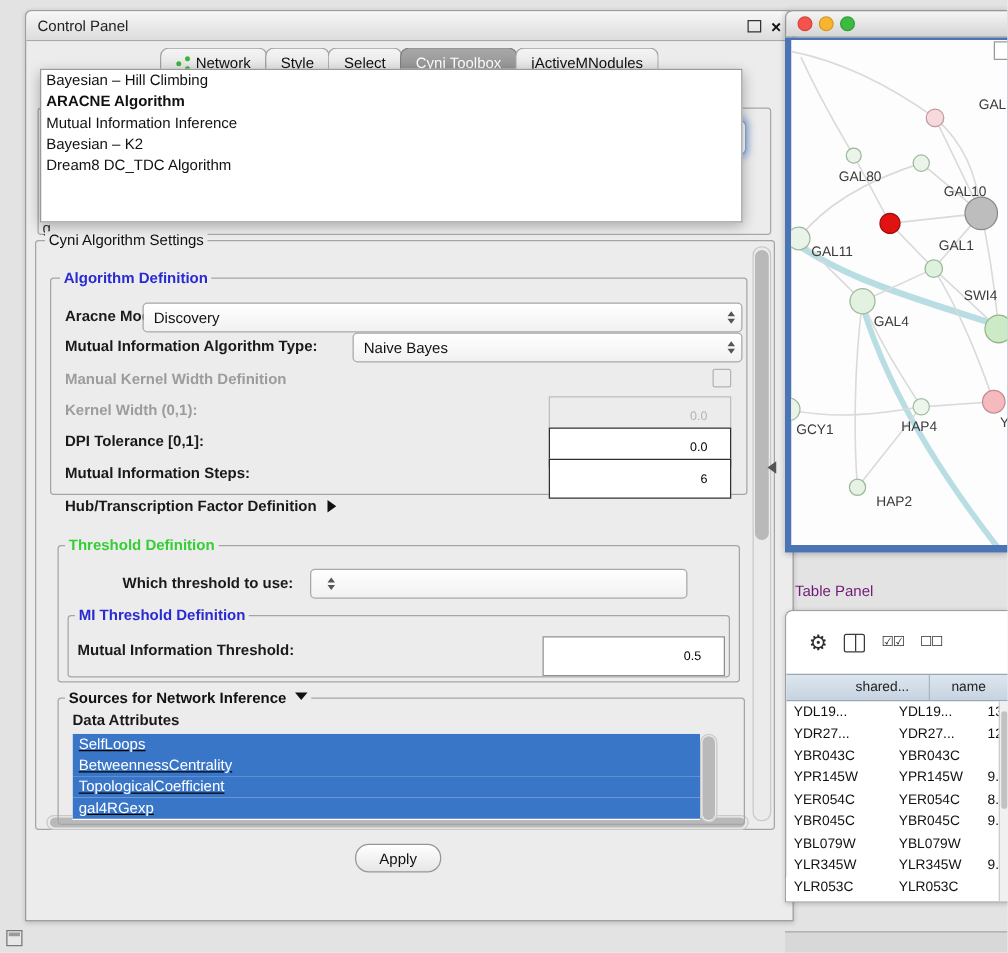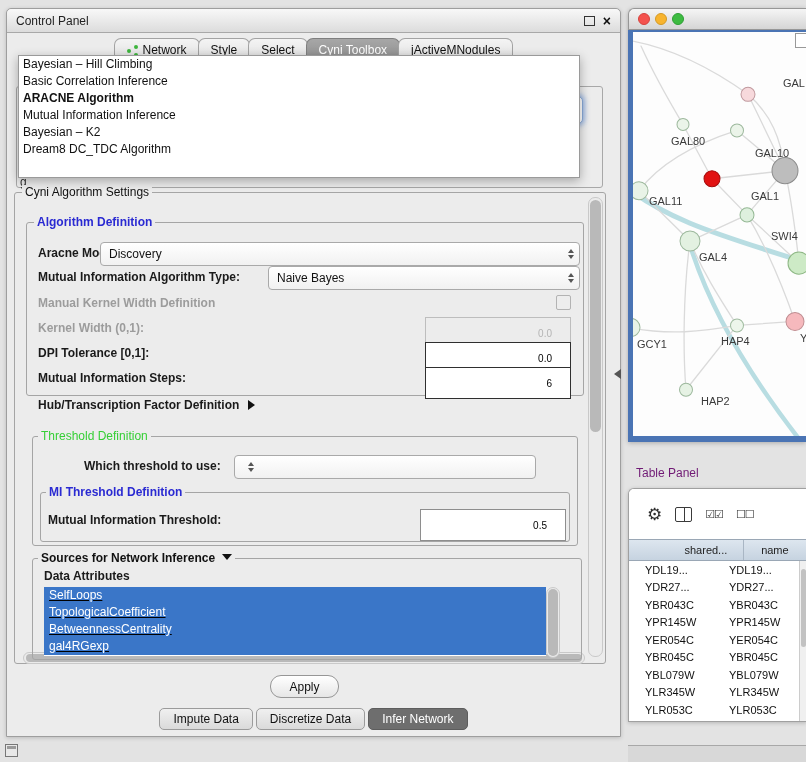--- a/index.html
+++ b/index.html
@@ -1,20 +1,20 @@
 <!DOCTYPE html>
 <html><head>
 <meta charset="utf-8">
 <style>
   html,body{margin:0;padding:0;}
   body{width:806px;height:762px;position:relative;background:#e3e3e3;
        font-family:"Liberation Sans",sans-serif;overflow:hidden;-webkit-font-smoothing:antialiased;}
 
   
-  #control-panel{position:absolute;left:6px;top:8px;width:613px;height:727px;background:#ececec;
+  #control-panel{position:absolute;left:20px;top:8px;width:613px;height:727px;background:#ececec;
     border:1px solid #9e9e9e;border-radius:5px 5px 0 0;box-shadow:0 1px 4px rgba(0,0,0,.18);}
   .titlebar{height:23px;background:linear-gradient(#f8f8f8,#dcdcdc);border-bottom:1px solid #a8a8a8;
     border-radius:5px 5px 0 0;display:flex;align-items:center;padding:0 9px;}
   .titlebar .title{font-size:12px;color:#222;}
   .win-btns{margin-left:auto;display:flex;align-items:center;gap:8px;}
   .float-icon{width:9px;height:8px;border:1px solid #333;display:inline-block;}
   .close-icon{font-size:14px;font-weight:bold;line-height:1;color:#111;cursor:default;}
 
   .top-tabs{position:absolute;left:0;right:0;top:27px;height:25px;display:flex;justify-content:center;align-items:flex-end;}
   .tab{font-size:12px;height:22px;display:flex;align-items:center;gap:5px;padding:0 12px;color:#111;
@@ -36,21 +36,21 @@
   .algo-popup{position:absolute;left:11px;top:46px;width:560px;height:121px;background:#fff;
     border:1px solid #9a9a9a;box-shadow:0 3px 10px rgba(0,0,0,.3);z-index:50;font-size:12px;}
   .popup-header{text-align:center;color:#b8b8b8;height:17px;line-height:17px;}
   .popup-item{height:17px;line-height:17px;padding-left:4px;color:#111;white-space:nowrap;}
   .popup-item.selected{font-weight:bold;}
 
   
   .groupbox{position:absolute;border:1px solid #a5a5a5;border-radius:3px;background:transparent;}
   .grouptitle{position:absolute;font-size:12px;background:#ececec;padding:0 3px;white-space:nowrap;color:#111;}
   .grouptitle.blue{color:#2a2ad2;font-weight:bold;}
-  .grouptitle.green{color:#35cf35;font-weight:normal;}
+  .grouptitle.green{color:#35cf35;font-weight:bold;}
   .lbl{position:absolute;font-size:12px;font-weight:bold;color:#1a1a1a;white-space:nowrap;}
   .lbl.disabled{color:#9c9c9c;}
   .hub-lbl::after{content:"";display:inline-block;margin-left:9px;vertical-align:-1px;
     border-top:5px solid transparent;border-bottom:5px solid transparent;border-left:7px solid #111;}
   .src-title{position:absolute;font-size:12px;font-weight:bold;background:#ececec;padding:0 3px;color:#111;white-space:nowrap;}
   .src-title::after{content:"";display:inline-block;margin-left:7px;vertical-align:2px;
     border-left:5px solid transparent;border-right:5px solid transparent;border-top:6px solid #111;}
 
   .combo{position:absolute;height:22px;background:linear-gradient(#ffffff,#f1f1f1);border:1px solid #a9a9a9;
     border-radius:4px;display:flex;align-items:center;font-size:12px;padding-left:8px;color:#111;}
@@ -107,21 +107,21 @@
   .gear{font-size:17px;color:#2e2e2e;line-height:1;}
   .cols-icon{width:15px;height:13px;border:1.5px solid #3a3a3a;border-radius:2px;position:relative;display:inline-block;}
   .cols-icon::before{content:"";position:absolute;left:50%;top:0;bottom:0;border-left:1.5px solid #3a3a3a;}
   .chk-icon,.box-icon{font-size:11px;color:#2e2e2e;letter-spacing:-1px;line-height:1;}
   .tbl-header{height:22px;display:flex;background:linear-gradient(#dde6ef,#c6d3e0);
     border-top:1px solid #9aa7b5;border-bottom:1px solid #9aa7b5;font-size:11px;color:#222;box-sizing:border-box;}
   .hcell{border-right:1px solid #a9b6c4;line-height:20px;text-align:center;overflow:hidden;white-space:nowrap;box-sizing:border-box;}
   .hcell.flex{flex:1;border-right:none;}
   .tbl-body{position:absolute;left:0;right:0;top:72px;bottom:0;overflow:hidden;}
   .trow{height:17.5px;display:flex;align-items:center;font-size:11px;color:#111;}
-  .tcell{padding-left:16px;overflow:hidden;white-space:nowrap;box-sizing:border-box;}
+  .tcell{padding-left:6px;overflow:hidden;white-space:nowrap;box-sizing:border-box;}
   .tcell.flex{flex:1;}
   .tbl-scrollbar{position:absolute;right:0;top:72px;bottom:0;width:7px;background:#f0f0f0;border-left:1px solid #ccc;}
   .tbl-scrollbar .thumb{position:absolute;left:1px;right:1px;top:8px;height:78px;background:#c2c2c2;border-radius:3px;}
 
   .bottom-strip{position:absolute;left:628px;top:745px;width:178px;height:17px;background:#d8d8d8;border-top:1px solid #a8a8a8;}
   .corner-icon{position:absolute;left:5px;top:744px;width:13px;height:13px;border:1px solid #777;background:#e8e8e8;box-sizing:border-box;}
   .corner-icon::before{content:"";position:absolute;left:1px;right:1px;top:1px;height:3px;background:#9a9a9a;}
 </style>
 </head>
 <body>
@@ -156,21 +156,20 @@
 
   <div class="hidden-group"></div>
   <span class="fragment">g</span>
   <div class="remnant">
       <span class="arrows"></span>
     </div>
 
   <div class="algo-popup">
     <div>
         <div class="popup-item">Bayesian – Hill Climbing</div>
-        <div class="popup-item">Basic Correlation Inference</div>
         <div class="popup-item selected">ARACNE Algorithm</div>
         <div class="popup-item">Mutual Information Inference</div>
         <div class="popup-item">Bayesian – K2</div>
         <div class="popup-item">Dream8 DC_TDC Algorithm</div>
       </div>
   </div>
 
   <div class="groupbox" style="left:7px;top:183px;width:590px;height:470px;"></div>
   <span class="grouptitle" style="left:15px;top:176px;">Cyni Algorithm Settings</span>
   <div class="vscroll" style="left:581px;top:188px;width:13px;height:458px;">
@@ -220,35 +219,30 @@
   <div class="groupbox" style="left:33px;top:483px;width:528px;height:48px;"></div>
   <span class="grouptitle blue" style="left:39px;top:476px;">MI Threshold Definition</span>
   <span class="lbl" style="left:41px;top:504px;">Mutual Information Threshold:</span>
   <div class="field" style="left:413px;top:500px;width:146px;">0.5</div>
 
   <div class="groupbox" style="left:25px;top:549px;width:548px;height:100px;"></div>
   <span class="src-title" style="left:31px;top:542px;">Sources for Network Inference</span>
   <span class="lbl" style="left:37px;top:560px;">Data Attributes</span>
   <div class="attr-list" style="left:37px;top:578px;width:502px;height:69px;text-decoration:underline;">
       <div class="attr-item">SelfLoops</div>
+      <div class="attr-item">BetweennessCentrality</div>
       <div class="attr-item">TopologicalCoefficient</div>
-      <div class="attr-item">BetweennessCentrality</div>
       <div class="attr-item">gal4RGexp</div>
     </div>
   <div class="vscroll" style="left:539px;top:578px;width:12px;height:69px;">
     <div class="thumb" style="top:1px;bottom:1px;"></div>
   </div>
 
   <div class="apply-btn">Apply</div>
 
-  <div class="bottom-tabs">
-      <div class="btab">Impute Data</div>
-      <div class="btab">Discretize Data</div>
-      <div class="btab selected">Infer Network</div>
-    </div>
 </div>
 
 <div class="splitter-arrow"></div>
 
 <div id="network-window">
   <div class="net-titlebar">
     <span class="light red"></span>
     <span class="light yellow"></span>
     <span class="light green"></span>
   </div>

